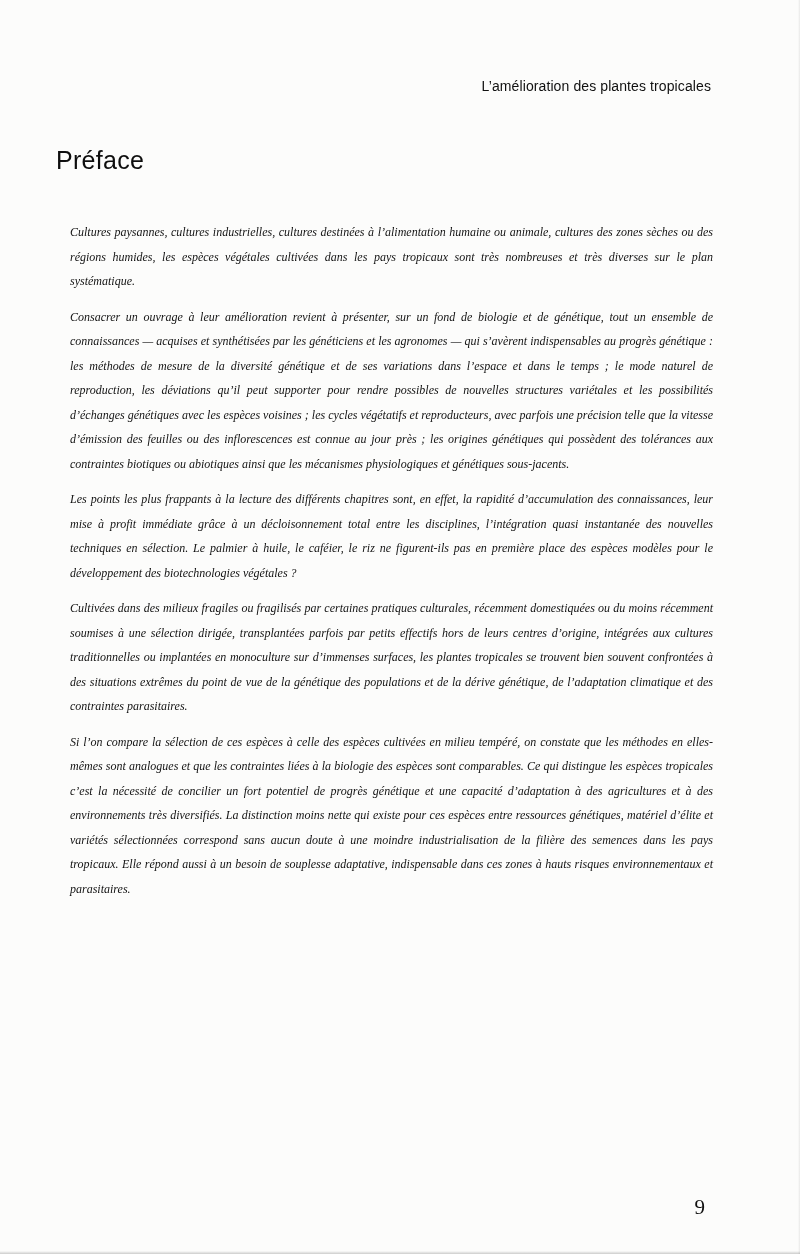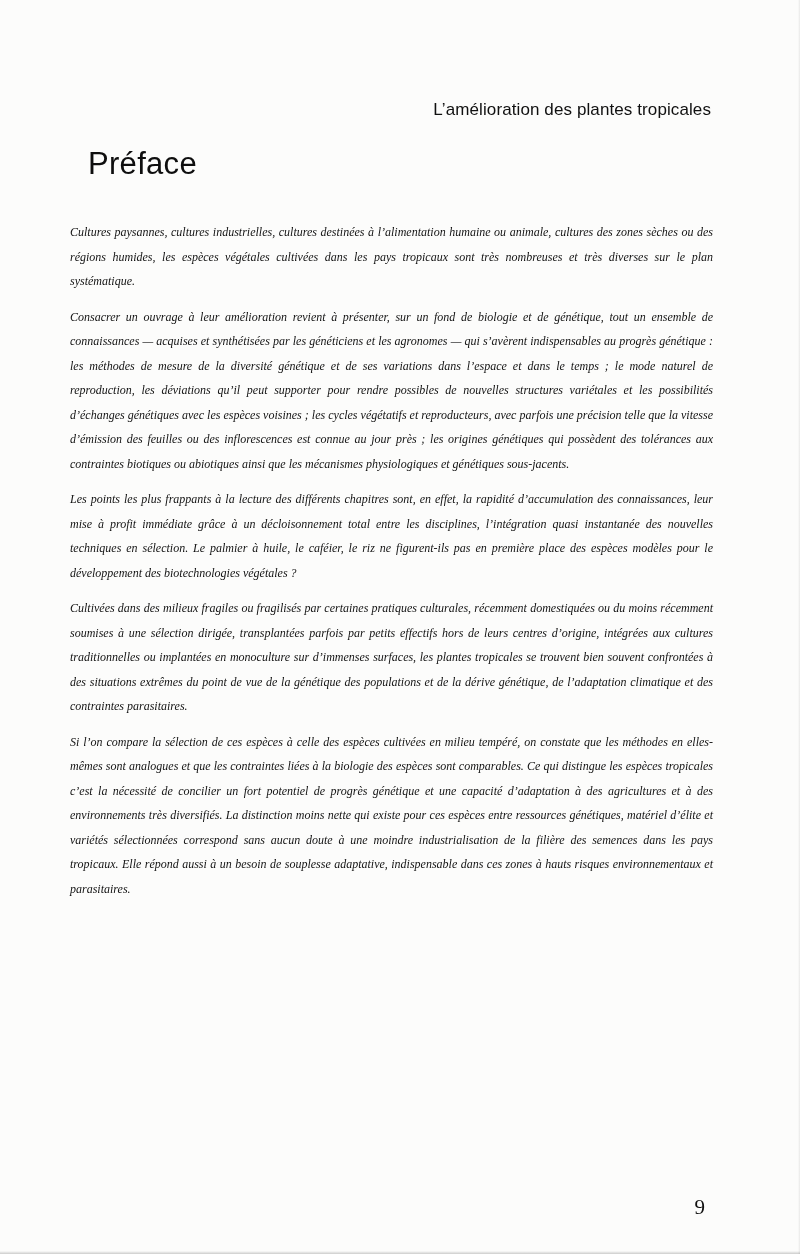--- a/index.html
+++ b/index.html
@@ -30,33 +30,32 @@
     top: 0;
     height: 100%;
     width: 2px;
     background: linear-gradient(to left, rgba(120,120,120,0.15), rgba(120,120,120,0));
   }
   .running-header {
     position: absolute;
     top: 78px;
     right: 89px;
     font-family: "Liberation Sans", sans-serif;
-    font-size: 17px;
+    font-size: 14px;
     color: #101010;
     letter-spacing: 0.1px;
-    margin-top: 22px;
   }
   .title {
     position: absolute;
     top: 146px;
-    left: 88px;
+    left: 56px;
     margin: 0;
     font-family: "Liberation Sans", sans-serif;
     font-weight: 500;
-    font-size: 31px;
+    font-size: 25px;
     color: #0e0e0e;
     letter-spacing: 0.3px;
   }
   .body-text {
     position: absolute;
     top: 220px;
     left: 70px;
     width: 643px;
     font-family: "Liberation Serif", "DejaVu Serif", serif;
     font-style: italic;

